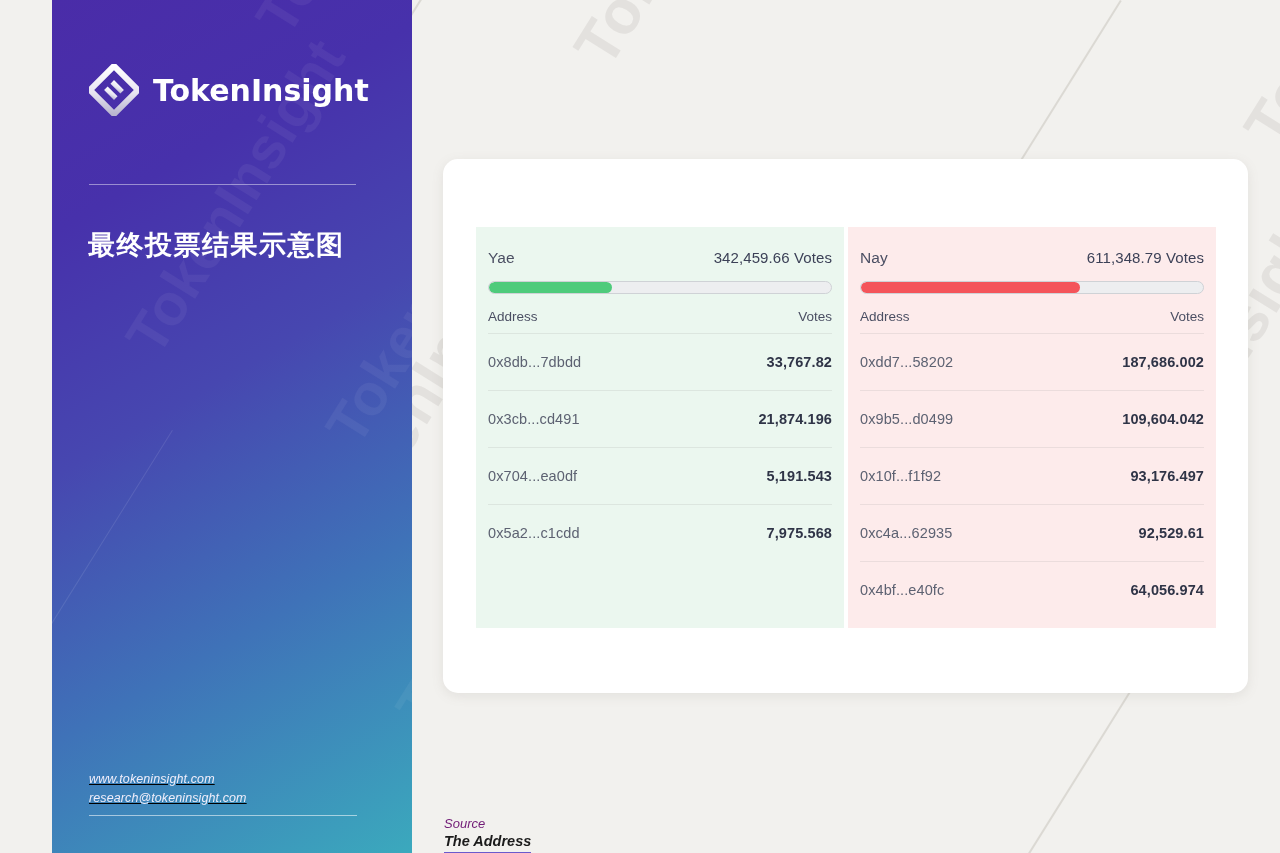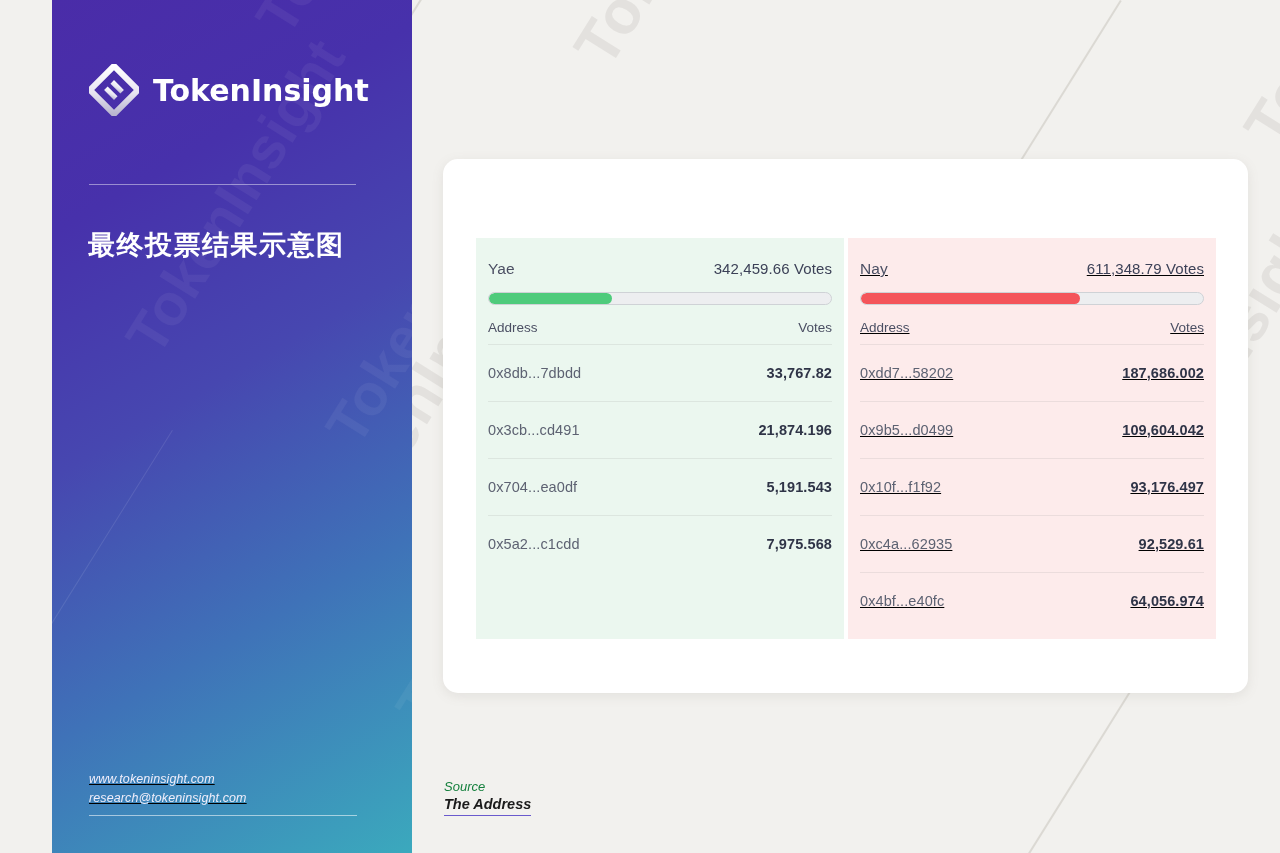--- a/index.html
+++ b/index.html
@@ -83,23 +83,23 @@
   .card {
     position:absolute; left:443px; top:159px; width:805px; height:534px;
     background:#ffffff; border-radius:15px;
     box-shadow:0 3px 12px rgba(120,118,112,0.13);
   }
 
   .panels {
     position:absolute; left:33px; top:68px;
     display:flex; gap:4px;
   }
-  .panel { width:368px; padding:22px 12px 10px 12px;margin-top:11px; }
+  .panel { width:368px; padding:22px 12px 10px 12px; }
   .panel-yae { background:#ebf7ef; }
-  .panel-nay { background:#fdebeb;text-decoration:underline; }
+  .panel-nay { background:#fdebeb; }
 
   .panel-head {
     display:flex; justify-content:space-between; align-items:baseline;
     padding:0 0 0 0;
   }
   .panel-label { font-size:15.5px; color:#4b4f63; letter-spacing:0.1px; }
   .panel-total { font-size:15px; color:#3c4157; letter-spacing:0.1px; }
 
   .bar-track {
     margin-top:14px; height:13px; border-radius:7px;
@@ -117,21 +117,21 @@
   .rows { display:block; }
   .row {
     display:flex; justify-content:space-between; align-items:center;
     height:57px; border-top:1px solid rgba(150,150,150,0.17);
   }
   .row-addr { font-size:14.5px; color:#5d6272; letter-spacing:0.1px; }
   .row-votes { font-size:14.5px; font-weight:bold; color:#2f3447; letter-spacing:0.1px; }
 
   
   .source { position:absolute; left:444px; top:779px; }
-  .source-label { font-size:13px; color:#15803d; font-style:italic; line-height:1.25; }
+  .source-label { font-size:13px; color:#701a75; font-style:italic; line-height:1.25;margin-top:37px; }
   .source-name {
     font-size:14.5px; color:#1b1b1b; font-style:italic; font-weight:bold;
     border-bottom:1.6px solid #6a5acd; display:inline-block; padding-bottom:1px;
     line-height:1.3;
   }
 </style>
 </head>
 <body>
 
 <div class="page">

